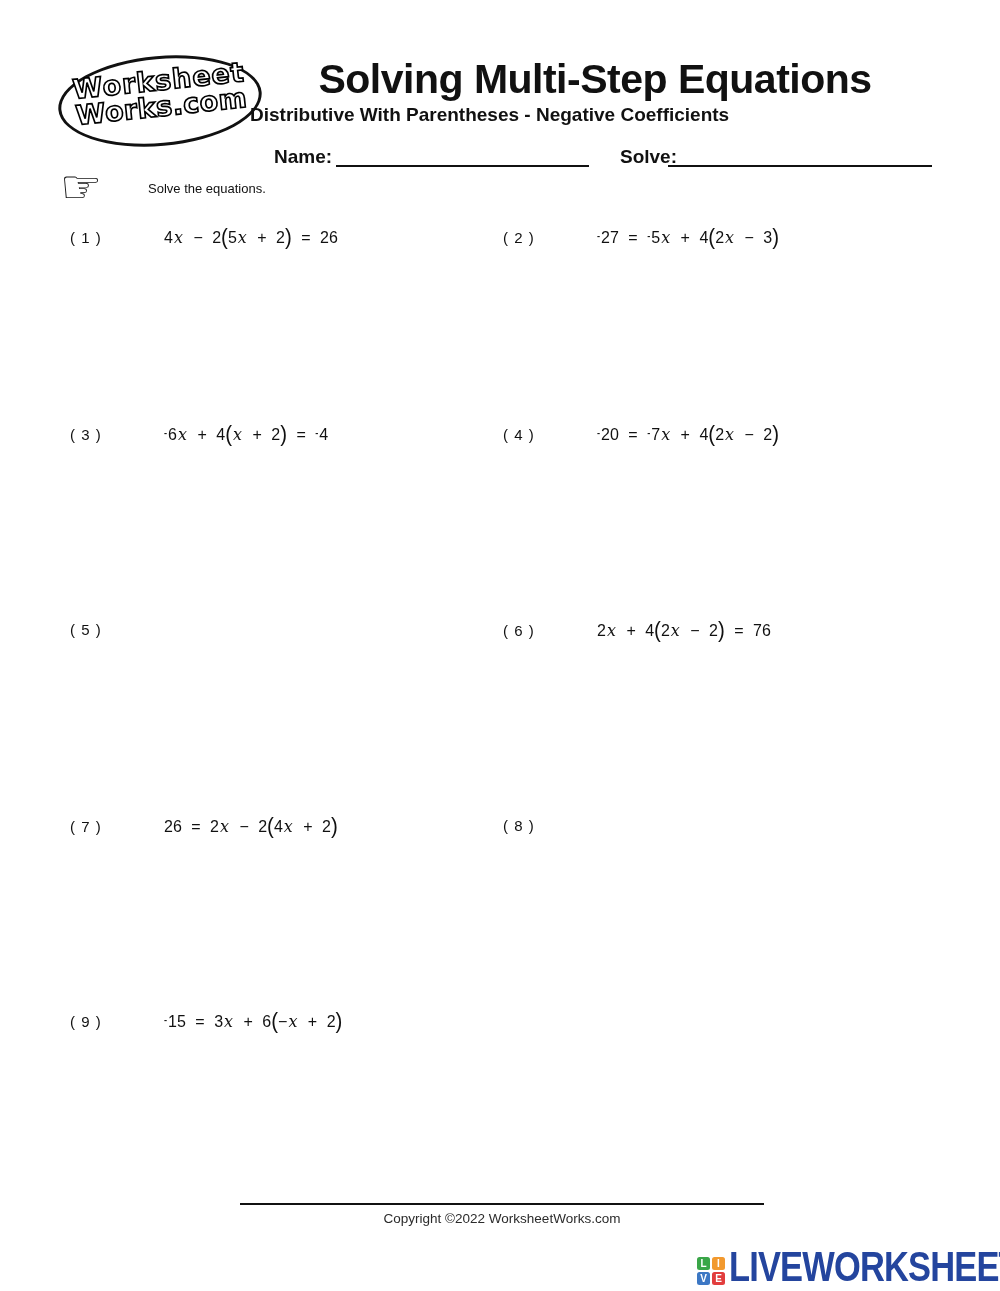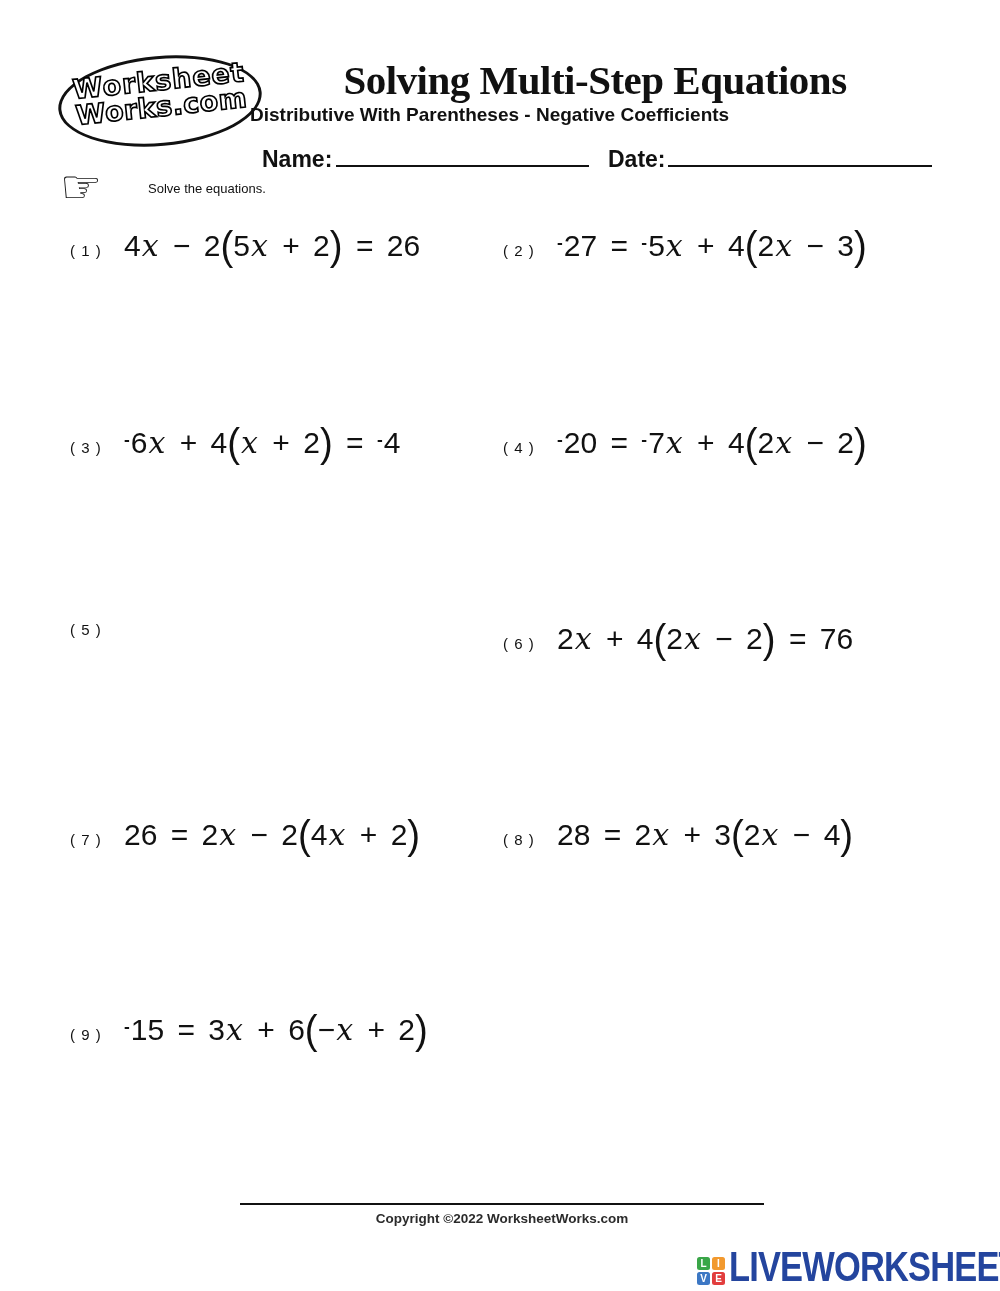--- a/index.html
+++ b/index.html
@@ -15,56 +15,56 @@
     border:3px solid #111; border-radius:50%; transform:rotate(-5deg); }
   .ww-text { position:absolute; left:0; right:0; top:12px; text-align:center;
     transform:rotate(-6deg);
     font-family:"DejaVu Sans", sans-serif; font-weight:bold;
     color:#fff; -webkit-text-stroke:1.7px #000; line-height:0.95; }
   .ww-line1 { display:block; font-size:27px; letter-spacing:1px; }
   .ww-line2 { display:block; font-size:27px; margin-top:0px; letter-spacing:0.5px; }
 
   
   .title { position:absolute; left:250px; top:56px; width:690px; text-align:center;
-    font-family:Liberation Serif, serif; font-weight:bold; font-size:41px;
+    font-family:Liberation Sans, sans-serif; font-weight:bold; font-size:41px;
     letter-spacing:-0.5px; white-space:nowrap; }
   .subtitle { position:absolute; left:250px; top:104px; width:690px; text-align:left;
     font-weight:bold; font-size:19px; white-space:nowrap; }
 
   
-  .field-label { position:absolute; font-size:23px; font-weight:bold; }
+  .field-label { position:absolute; font-size:19px; font-weight:bold;margin-left:12px; }
   .name-label { left:262px; top:146px; }
   .date-label { left:608px; top:146px; }
   .blank-line { position:absolute; height:0; border-bottom:2px solid #111; }
   .name-line { left:336px; top:165px; width:253px; }
   .date-line { left:668px; top:165px; width:264px; }
 
   
   .hand { position:absolute; left:60px; top:163px; font-size:47px; line-height:1;
     font-family:"DejaVu Sans", sans-serif; }
   .instruction-text { position:absolute; left:148px; top:181px; font-size:13px; }
 
   
   .eq { position:absolute; display:flex; align-items:baseline; white-space:nowrap; }
   .c0 { left:70px; } .c1 { left:503px; }
   .r0 { top:228px; } .r1 { top:425px; } .r2 { top:621px; } .r3 { top:817px; } .r4 { top:1012px; }
   .eq-num { flex:0 0 auto; width:54px; font-size:15px; letter-spacing:1px; color:#111; }
-  .eq-expr { font-size:30px; word-spacing:5px; }
+  .eq-expr { font-size:16px; word-spacing:5px;margin-left:40px; }
   .tok-t { font-family:"Liberation Sans", sans-serif; }
   .tok-x { font-family:"DejaVu Serif", serif; font-style:italic; padding:0 1px; }
   .tok-s { font-size:0.58em; vertical-align:0.48em; letter-spacing:0;
            margin-right:1px; font-weight:bold; }
   .tok-p { display:inline-block; font-size:1.28em; line-height:0;
            transform:scaleY(1.05); vertical-align:-0.07em; font-weight:400; }
 
   
   .footer-rule { position:absolute; left:240px; top:1203px; width:524px; height:0;
     border-top:2.5px solid #111; }
   .copyright { position:absolute; left:240px; top:1211px; width:524px;
-    text-align:center; font-size:13.5px; color:#2b2b2b;font-weight:bold; }
+    text-align:center; font-size:13.5px; color:#2b2b2b; }
 
   
   .lw { position:absolute; left:697px; top:1246px; display:flex; align-items:center; cursor:pointer; }
   .lw-icon { display:grid; grid-template-columns:13px 13px; grid-auto-rows:13px;
     gap:2px; margin-right:4px; margin-top:8px; }
   .lw-cell { border-radius:2.5px; color:#fff; font-weight:bold; font-size:10px;
     display:flex; align-items:center; justify-content:center; line-height:1; }
   .lw-text { font-weight:bold; font-size:42px; line-height:1; letter-spacing:-1px;
     transform:scaleX(0.82); transform-origin:left center; white-space:nowrap; }
 </style>
@@ -79,21 +79,21 @@
       <span class="ww-line1">Worksheet</span>
       <span class="ww-line2">Works.com</span>
     </div>
   </div>
 
   <div class="title">Solving Multi-Step Equations</div>
   <div class="subtitle">Distributive With Parentheses - Negative Coefficients</div>
 
   <div class="field-label name-label">Name:</div>
   <div class="blank-line name-line"></div>
-  <div class="field-label date-label">Date:</div>
+  <div class="field-label date-label">Solve:</div>
   <div class="blank-line date-line"></div>
 
   <div class="hand">☞</div>
   <div class="instruction-text">Solve the equations.</div>
 
   <div class="eq r0 c0">
     <span class="eq-num">( 1 )</span>
     <span class="eq-expr"><span class="tok-t">4</span><span class="tok-x">x</span><span class="tok-t"> − 2</span><span class="tok-p">(</span><span class="tok-t">5</span><span class="tok-x">x</span><span class="tok-t"> + 2</span><span class="tok-p">)</span><span class="tok-t"> = 26</span></span>
   </div>
   <div class="eq r0 c1">
@@ -114,21 +114,20 @@
   <div class="eq r2 c1">
     <span class="eq-num">( 6 )</span>
     <span class="eq-expr"><span class="tok-t">2</span><span class="tok-x">x</span><span class="tok-t"> + 4</span><span class="tok-p">(</span><span class="tok-t">2</span><span class="tok-x">x</span><span class="tok-t"> − 2</span><span class="tok-p">)</span><span class="tok-t"> = 76</span></span>
   </div>
   <div class="eq r3 c0">
     <span class="eq-num">( 7 )</span>
     <span class="eq-expr"><span class="tok-t">26 = 2</span><span class="tok-x">x</span><span class="tok-t"> − 2</span><span class="tok-p">(</span><span class="tok-t">4</span><span class="tok-x">x</span><span class="tok-t"> + 2</span><span class="tok-p">)</span></span>
   </div>
   <div class="eq r3 c1">
     <span class="eq-num">( 8 )</span>
-    <span class="eq-expr"><span class="tok-t">28 = 2</span><span class="tok-x">x</span><span class="tok-t"> + 3</span><span class="tok-p">(</span><span class="tok-t">2</span><span class="tok-x">x</span><span class="tok-t"> − 4</span><span class="tok-p">)</span></span>
   </div>
   <div class="eq r4 c0">
     <span class="eq-num">( 9 )</span>
     <span class="eq-expr"><span class="tok-s">-</span><span class="tok-t">15 = 3</span><span class="tok-x">x</span><span class="tok-t"> + 6</span><span class="tok-p">(</span><span class="tok-t">−</span><span class="tok-x">x</span><span class="tok-t"> + 2</span><span class="tok-p">)</span></span>
   </div>
 
   <div class="footer-rule"></div>
   <div class="copyright">Copyright ©2022 WorksheetWorks.com</div>
 
   <div class="lw">

